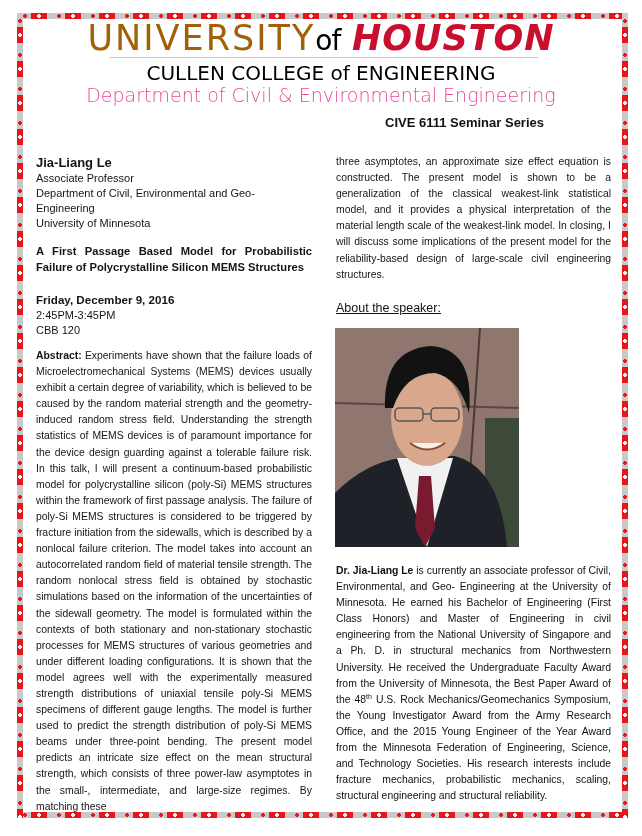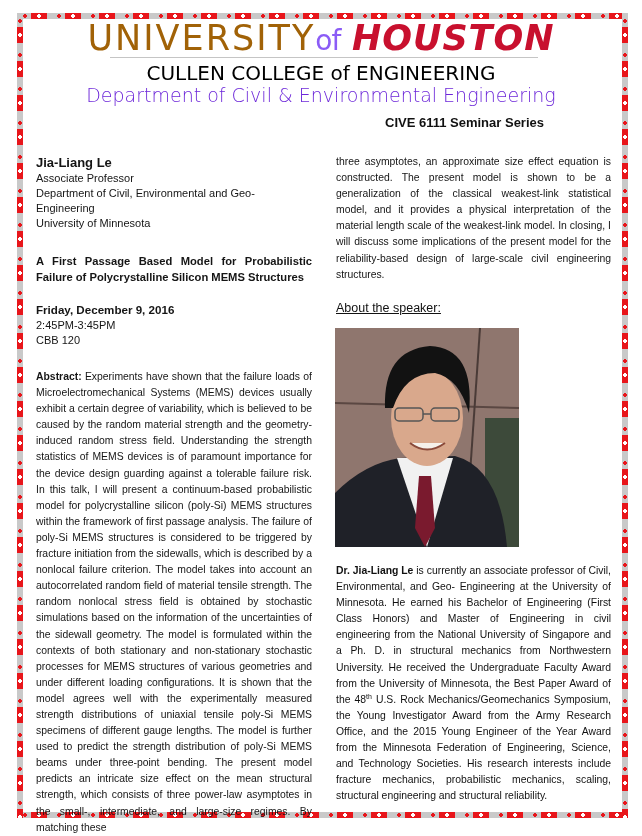--- a/index.html
+++ b/index.html
@@ -32,46 +32,46 @@
   .b-top { top: 0; }
   .b-bottom { bottom: 0; }
   .b-left { left: 0; }
   .b-right { right: 0; }
 
   .logo-line1 {
     position: absolute; left: 0; width: 642px; top: 17px; text-align: center;
     font-family: "DejaVu Sans", sans-serif; font-size: 35px; letter-spacing: 0.5px; line-height: 42px;
   }
   .logo-univ { color: #a16207; font-weight: normal; letter-spacing: 2px; }
-  .logo-of { color: #8b5cf6; font-size: 28px; letter-spacing: -1px; }
+  .logo-of { color: #000000; font-size: 28px; letter-spacing: -1px; }
   .logo-houston { color: #c8102e; font-weight: bold; letter-spacing: 1px; font-style: italic; }
   .logo-rule { position: absolute; left: 110px; width: 428px; top: 57px; height: 1px; background: #c5c5c5; }
   .college {
     position: absolute; left: 0; width: 642px; top: 61px; text-align: center;
     font-family: "DejaVu Sans", sans-serif; font-size: 20px; color: #000000; line-height: 24px;
   }
   .dept {
     position: absolute; left: 0; width: 642px; top: 84px; text-align: center;
-    font-family: "DejaVu Sans", sans-serif; font-size: 19px; color: #6d28d9; line-height: 22px;
+    font-family: "DejaVu Sans", sans-serif; font-size: 19px; color: #ec4899; line-height: 22px;
     font-weight: 300;
   }
   .series {
     position: absolute; left: 0; width: 544px; top: 114px; text-align: right;
     font-size: 13px; font-weight: bold; color: #111; line-height: 18px;
   }
 
   .col { position: absolute; font-size: 10.4px; line-height: 16.1px; color: #151515; }
   .col-left { left: 36px; width: 276px; top: 154px; }
   .col-right { left: 336px; width: 275px; top: 154px; }
   .speaker-name { font-weight: bold; font-size: 13px; line-height: 17px; }
   .speaker-line { font-size: 11px; line-height: 15px; }
-  .talk-title { margin-top: 22px; font-weight: bold; font-size: 11.2px; line-height: 16px; text-align: justify; text-align-last: left; }
+  .talk-title { margin-top: 12px; font-weight: bold; font-size: 11.2px; line-height: 16px; text-align: justify; text-align-last: left; }
   .date { margin-top: 17px; font-weight: bold; font-size: 11.6px; line-height: 16px; }
   .time, .room { font-size: 11px; line-height: 15px; }
-  .abstract { margin-top: 21px; text-align: justify; }
+  .abstract { margin-top: 10px; text-align: justify; }
   .abstract b { font-weight: bold; }
   .abstract-cont { text-align: justify; margin: 0; }
   .about {
     margin-top: 17px; font-size: 12.5px; line-height: 16px; text-decoration: underline; color: #111;
   }
   .photo {
     position: absolute; left: 335px; top: 328px; width: 184px; height: 219px; overflow: hidden;
     background: linear-gradient(160deg, #8a716a 0%, #a08275 40%, #6e5a55 70%, #4e5146 100%);
   }
   .photo svg { display: block; }

